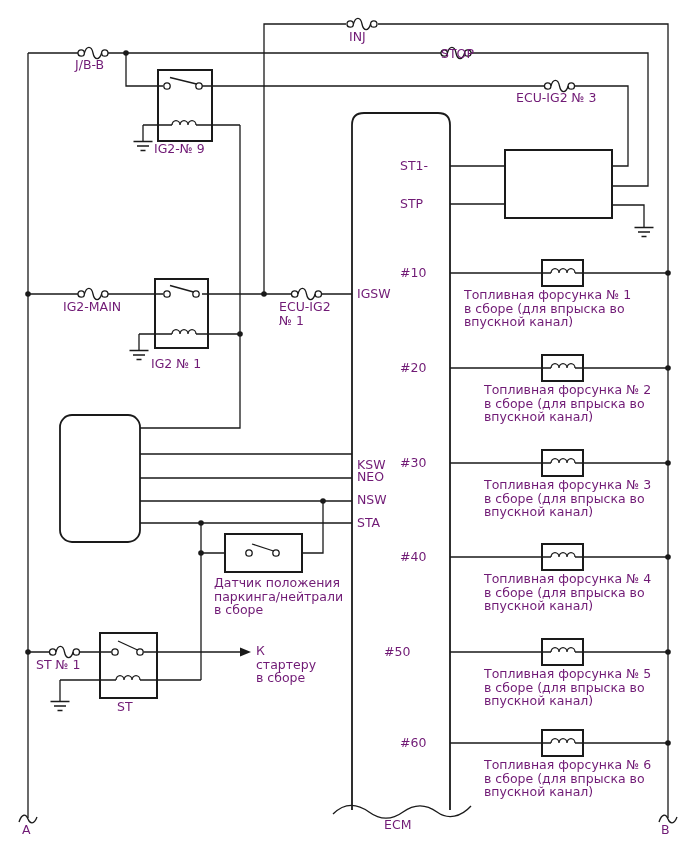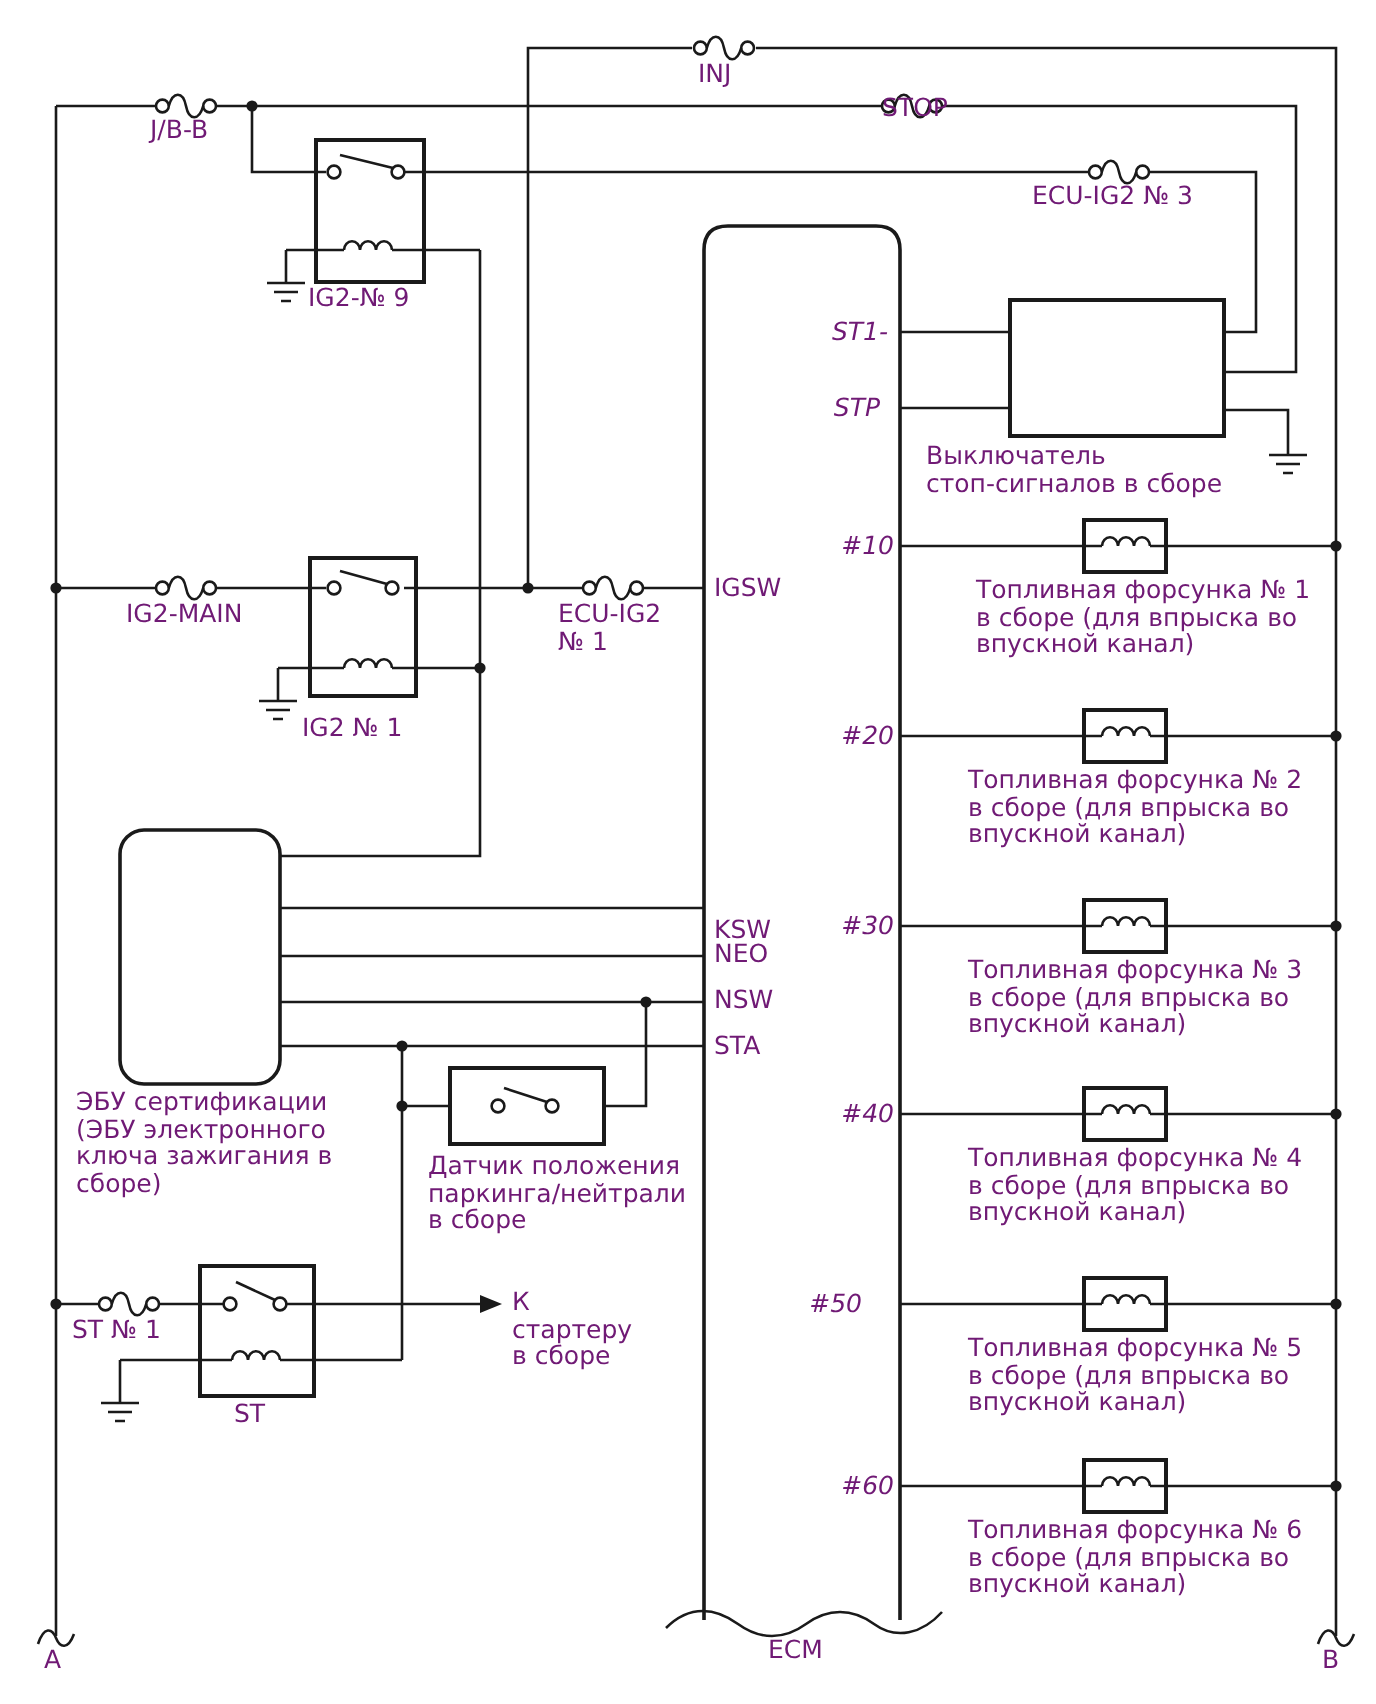--- a/index.html
+++ b/index.html
@@ -1,20 +1,20 @@
 <!DOCTYPE html>
 <html><head>
 <meta charset="utf-8">
 <style>
   html,body{margin:0;padding:0;background:#fff;}
   #stage{position:relative;width:688px;height:852px;background:#fff;overflow:hidden;
          font-family:"DejaVu Sans",sans-serif;color:#111;}
   #wires{position:absolute;left:0;top:0;}
   .lbl{position:absolute;font-size:12.5px;line-height:13.5px;white-space:pre-line;color:#701a75;}
-  .r{text-align:right;font-style:italic;}
+  .r{text-align:left;}
 </style>
 </head>
 <body>
 
 <div id="stage">
 
 <svg id="wires" width="688" height="852" viewBox="0 0 688 852" stroke="#1a1a1a" stroke-width="1.3" fill="none">
   <defs>
     <g id="fuse">
       <circle cx="3.2" cy="0" r="3.2" fill="#fff"></circle>
@@ -183,44 +183,38 @@
 <div class="lbl" style="left:357px;top:516px">STA</div>
 <div class="lbl r" style="left:400px;top:159px;width:44px">ST1-</div>
 <div class="lbl r" style="left:400px;top:197px;width:40px">STP</div>
 <div class="lbl r" style="left:400px;top:266px;width:47px">#10</div>
 <div class="lbl r" style="left:400px;top:361px;width:47px">#20</div>
 <div class="lbl r" style="left:400px;top:456px;width:47px">#30</div>
 <div class="lbl r" style="left:400px;top:550px;width:47px">#40</div>
 <div class="lbl r" style="left:384px;top:645px;width:47px">#50</div>
 <div class="lbl r" style="left:400px;top:736px;width:47px">#60</div>
 
-<div class="lbl" style="left:463px;top:221px">Выключатель
-стоп-сигналов в сборе</div>
-<div class="lbl" style="left:488px;top:288px">Топливная форсунка № 1
+<div class="lbl" style="left:464px;top:288px">Топливная форсунка № 1
 в сборе (для впрыска во
 впускной канал)</div>
 <div class="lbl" style="left:484px;top:383px">Топливная форсунка № 2
 в сборе (для впрыска во
 впускной канал)</div>
 <div class="lbl" style="left:484px;top:478px">Топливная форсунка № 3
 в сборе (для впрыска во
 впускной канал)</div>
 <div class="lbl" style="left:484px;top:572px">Топливная форсунка № 4
 в сборе (для впрыска во
 впускной канал)</div>
 <div class="lbl" style="left:484px;top:667px">Топливная форсунка № 5
 в сборе (для впрыска во
 впускной канал)</div>
 <div class="lbl" style="left:484px;top:758px">Топливная форсунка № 6
 в сборе (для впрыска во
 впускной канал)</div>
-<div class="lbl" style="left:38px;top:544px">ЭБУ сертификации
-(ЭБУ электронного
-ключа зажигания в
-сборе)</div>
 <div class="lbl" style="left:214px;top:576px">Датчик положения
 паркинга/нейтрали
 в сборе</div>
 <div class="lbl" style="left:256px;top:644px">К
 стартеру
 в сборе</div>
 <div class="lbl" style="left:384px;top:818px">ECM</div>
 <div class="lbl" style="left:22px;top:823px">A</div>
 <div class="lbl" style="left:661px;top:823px">B</div>
 

